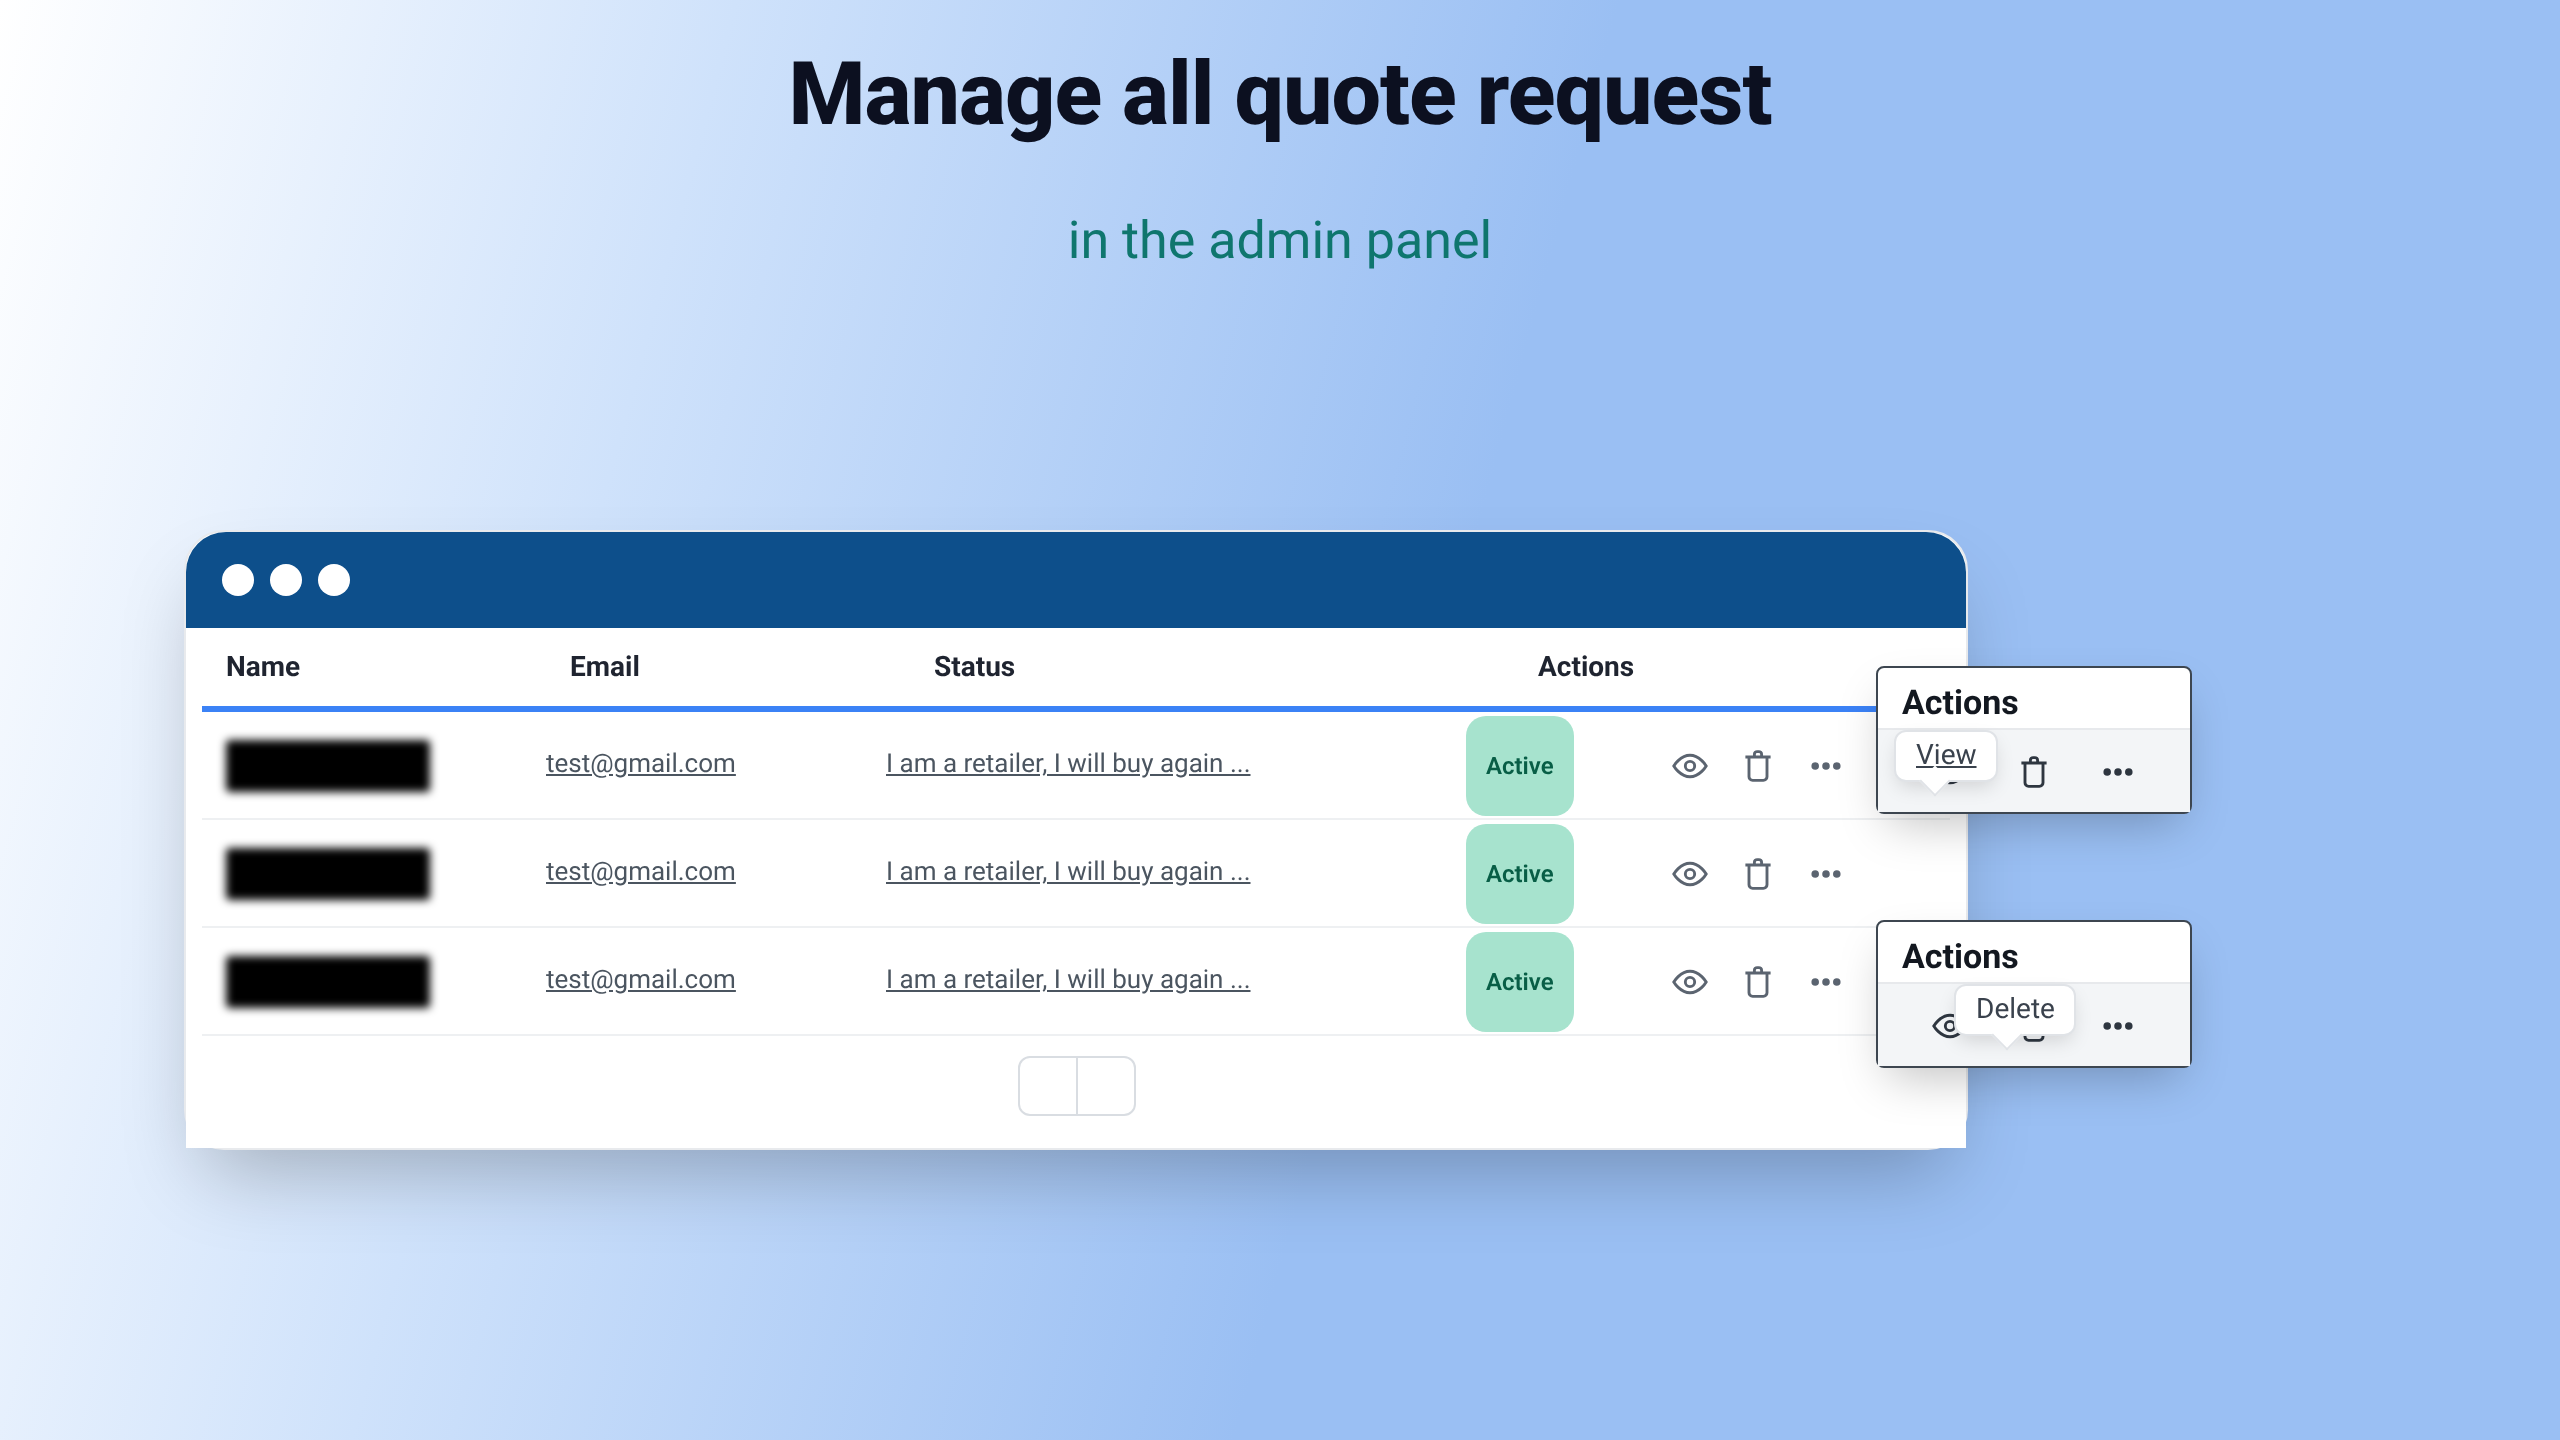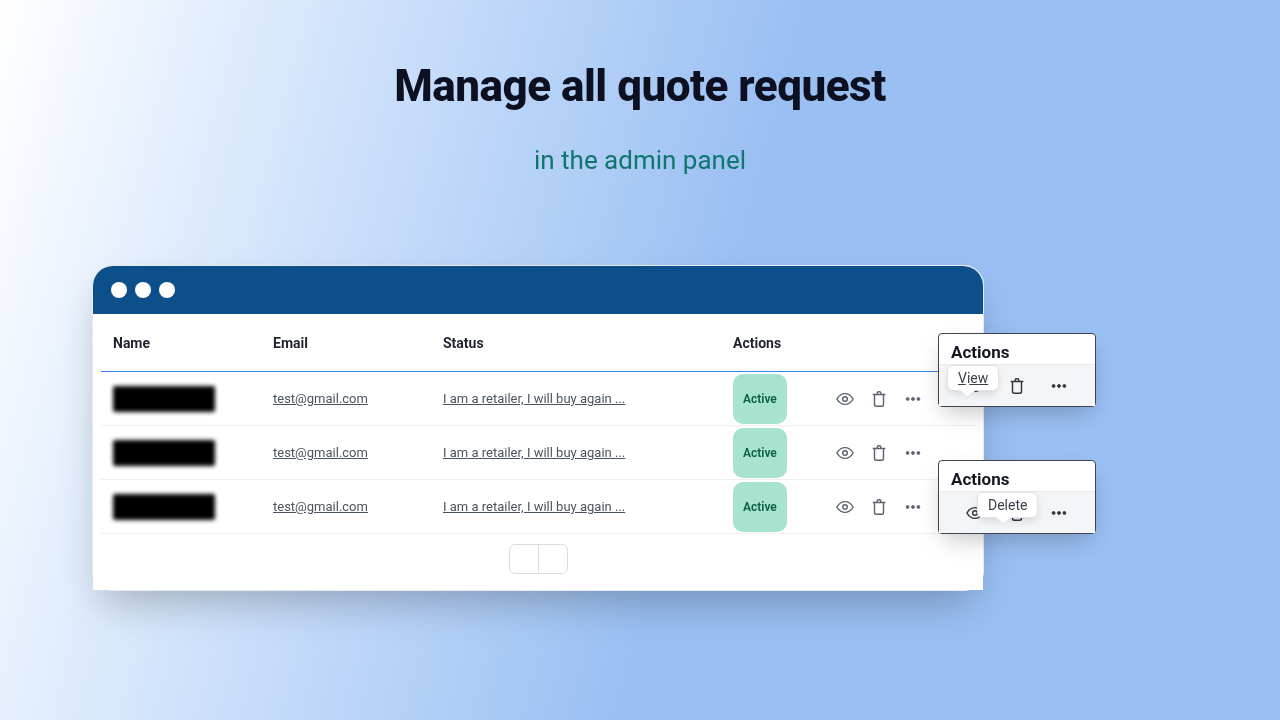--- a/index.html
+++ b/index.html
@@ -3,21 +3,21 @@
 <meta charset="utf-8">
 <style>
   * { box-sizing: border-box; margin: 0; padding: 0; }
   html, body { width: 1280px; height: 720px; overflow: hidden; font-family: -apple-system, BlinkMacSystemFont, "Segoe UI", Roboto, "Helvetica Neue", Arial, sans-serif; }
   body {
     background: linear-gradient(105deg, #ffffff 0%, #cfe2fb 25%, #9abff3 55%, #9abff3 100%);
     position: relative;
   }
   .headline {
     text-align: center;
-    padding-top: 60px;
+    padding-top: 21px;
   }
   .headline h1 {
     font-size: 44px;
     font-weight: 800;
     color: #0c1020;
     letter-spacing: -0.5px;
   }
   .headline p {
     margin-top: 33px;
     font-size: 26px;
@@ -56,22 +56,23 @@
     padding: 0 8px 16px 8px;
   }
 
   .grid-header, .grid-row {
     display: grid;
     grid-template-columns: 160px 170px 290px 100px 120px;
     align-items: center;
     padding: 0 12px;
   }
   .grid-header {
-    height: 58px;
-    border-bottom: 1px solid #3b82f6;
+    height: 42px;
+    border-bottom: 3px solid #3b82f6;
+    gap: 12px;
   }
   .grid-header > div {
     font-size: 14px;
     font-weight: 700;
     color: #1f2430;
   }
   .grid-row {
     height: 54px;
     border-bottom: 1px solid #eef0f2;
   }

